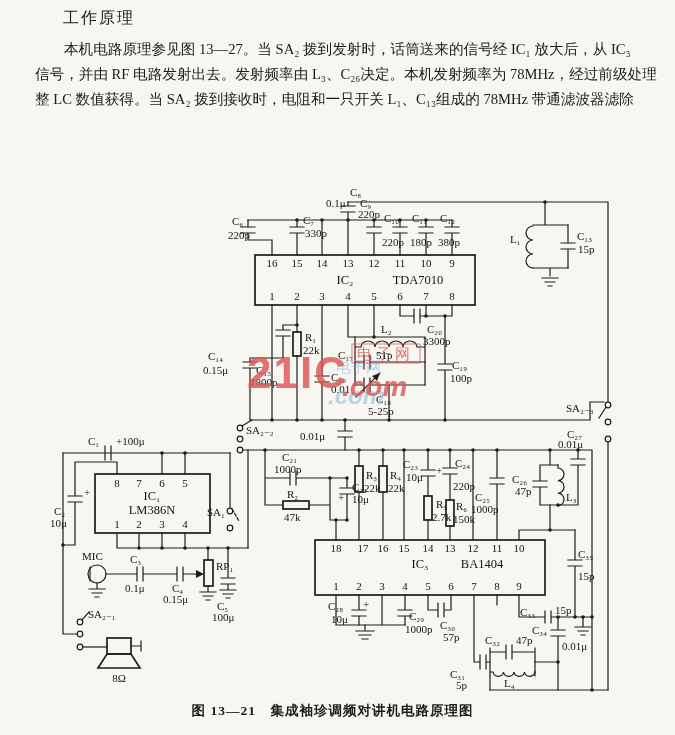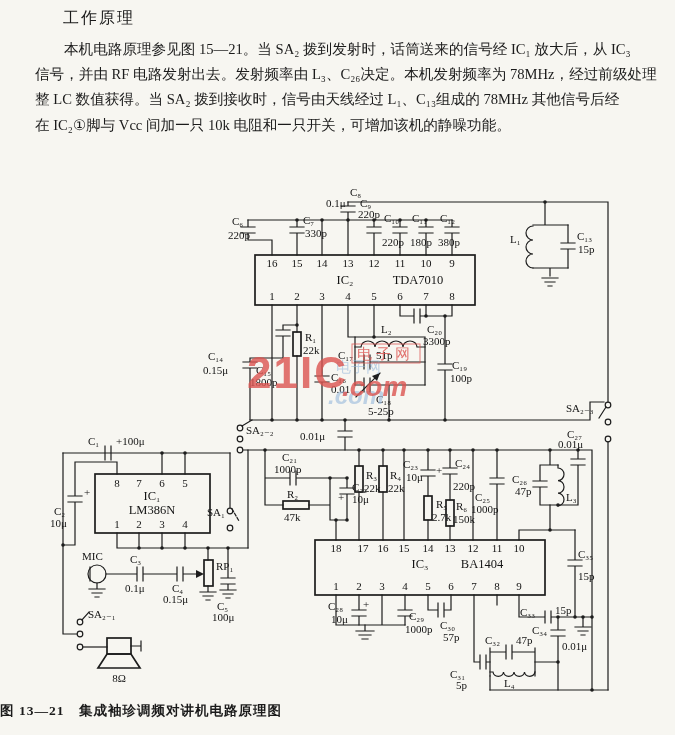--- a/index.html
+++ b/index.html
@@ -2,45 +2,44 @@
 <html><head>
 <meta charset="utf-8">
 <style>
   html,body{margin:0;padding:0}
   body{width:675px;height:735px;position:relative;overflow:hidden;background:#f7f6f1;
        font-family:"Liberation Serif","DejaVu Serif",serif;color:#1b1b1b}
   .title{position:absolute;left:63px;top:8px;font-size:16px;font-weight:normal;letter-spacing:2px}
   .para{position:absolute;left:35px;top:37px;width:624px;font-size:14.6px;line-height:25.2px}
   .para div{white-space:nowrap}
   .para .ind{text-indent:29px}
-  .caption{position:absolute;left:0;top:702px;width:665px;font-size:13.5px;
+  .caption{position:absolute;left:0;top:702px;width:665px;text-align:center;font-size:13.5px;
            font-weight:bold;letter-spacing:1px}
   svg.schem{position:absolute;left:0;top:0}
   .w{stroke:#1d1d1d;stroke-width:1.2;fill:none;stroke-linecap:square}
   .bx{stroke:#1d1d1d;stroke-width:1.7;fill:none}
   .t{font-family:"Liberation Serif","DejaVu Serif",serif;font-size:11px;fill:#141414}
   .p{text-anchor:middle}
   .icl{font-size:12.5px}
   .dot{fill:#1d1d1d}
   .sw{stroke:#1d1d1d;stroke-width:1.2;fill:#f7f6f1}
   .wmR{fill:#dc5450;opacity:.8;font-family:"Liberation Sans","DejaVu Sans",sans-serif}
   .wmB{fill:#8fb3da;opacity:.55;font-family:"Liberation Sans","DejaVu Sans",sans-serif}
   .it{font-style:italic;font-weight:bold}
   .big21{font-size:44px;font-weight:bold;letter-spacing:2px}
 </style>
 </head>
 <body>
 
 <div class="title">工作原理</div>
 
 <div class="para">
-  <div class="ind">本机电路原理参见图 15—21。当 SA₂ 拨到发射时，话筒送来的信号经 IC₁ 放大后，从 IC₃</div>
+  <div class="ind">本机电路原理参见图 13—27。当 SA₂ 拨到发射时，话筒送来的信号经 IC₁ 放大后，从 IC₃</div>
   <div>信号，并由 RF 电路发射出去。发射频率由 L₃、C₂₆决定。本机发射频率为 78MHz，经过前级处理</div>
-  <div>整 LC 数值获得。当 SA₂ 拨到接收时，信号由天线经过 L₁、C₁₃组成的 78MHz 其他信号后经</div>
-  <div>在 IC₂①脚与 Vcc 间加一只 10k 电阻和一只开关，可增加该机的静噪功能。</div>
+  <div>整 LC 数值获得。当 SA₂ 拨到接收时，电阻和一只开关 L₁、C₁₃组成的 78MHz 带通滤波器滤除</div>
 </div>
 
 <svg class="schem" width="675" height="735" viewBox="0 0 675 735">
 
   <g>
     <path class="w" d="M348,202 H608 V402"></path>
     <path class="w" d="M248,220 H452"></path>
     <path class="w" d="M248,220 V227 M241,227 H255 M241,233 H255 M248,233 V240 H272 M272,240 V255"></path>
     <path class="w" d="M297,220 V227 M290,227 H304 M290,233 H304 M297,233 V255"></path>
     <path class="w" d="M322,220 V255"></path>

